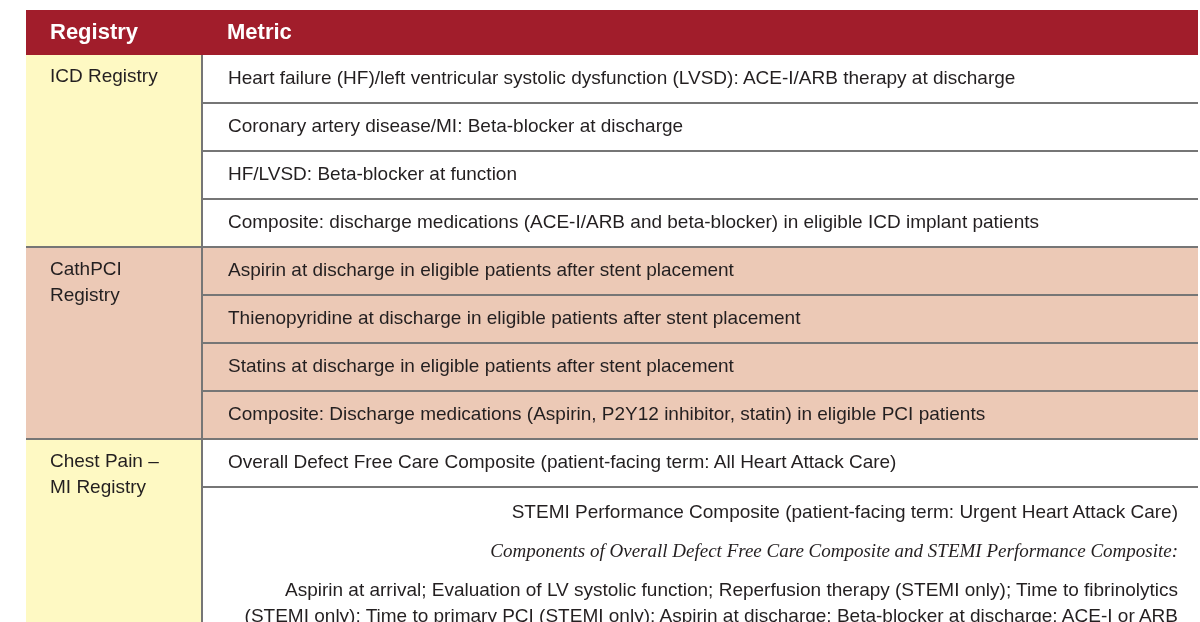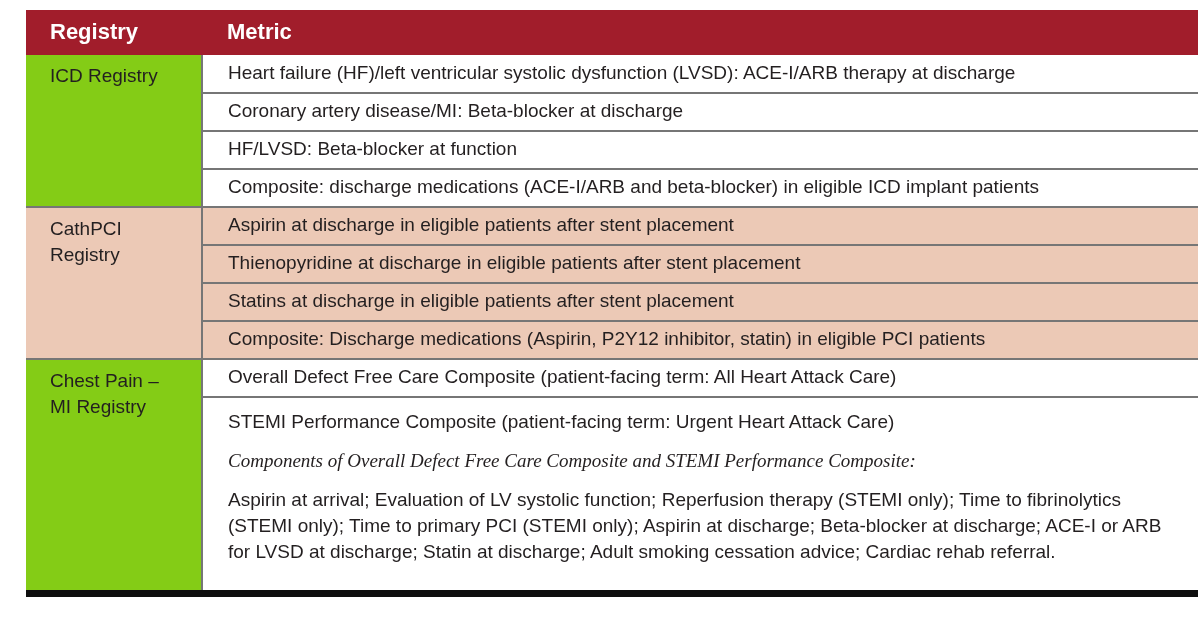--- a/index.html
+++ b/index.html
@@ -41,42 +41,42 @@
     vertical-align: middle;
     padding: 0 0 2px 24px;
   }
   thead th.metric-h { padding-left: 25px; }
   td.registry-cell {
     vertical-align: top;
     padding: 8px 8px 0 24px;
     white-space: pre-line;
     line-height: 26px;
     border-top: 2px solid var(--line);
-    background: #84cc16;
+    background: #fef9c3;
   }
   td.metric-cell {
     border-left: 2px solid var(--line);
     border-top: 2px solid var(--line);
     padding: 0 20px 2px 25px;
-    height: 38px;
+    height: 48px;
     vertical-align: middle;
     background: #FFFFFF;
     line-height: 24px;
   }
   tr.first-row > td { border-top: none; }
   tr.highlighted > td { background: var(--highlight-bg); }
   td.metric-cell p { margin: 0; }
   td.metric-cell.compound {
     vertical-align: top;
     padding-top: 11px;
     padding-bottom: 8px;
     height: auto;
     line-height: 26px;
   }
-  td.metric-cell.compound p { margin: 0 0 13px 0; }
+  td.metric-cell.compound p { margin: 0 0 13px 0; text-align: right; }
   td.metric-cell.compound p:last-child { margin-bottom: 17px; }
   p.italic { font-style: italic; font-family: Liberation Serif, serif; }
   .bottom-bar {
     height: 7px;
     background: var(--bottom-bar);
   }
 </style>
 </head>
 <body>
 

